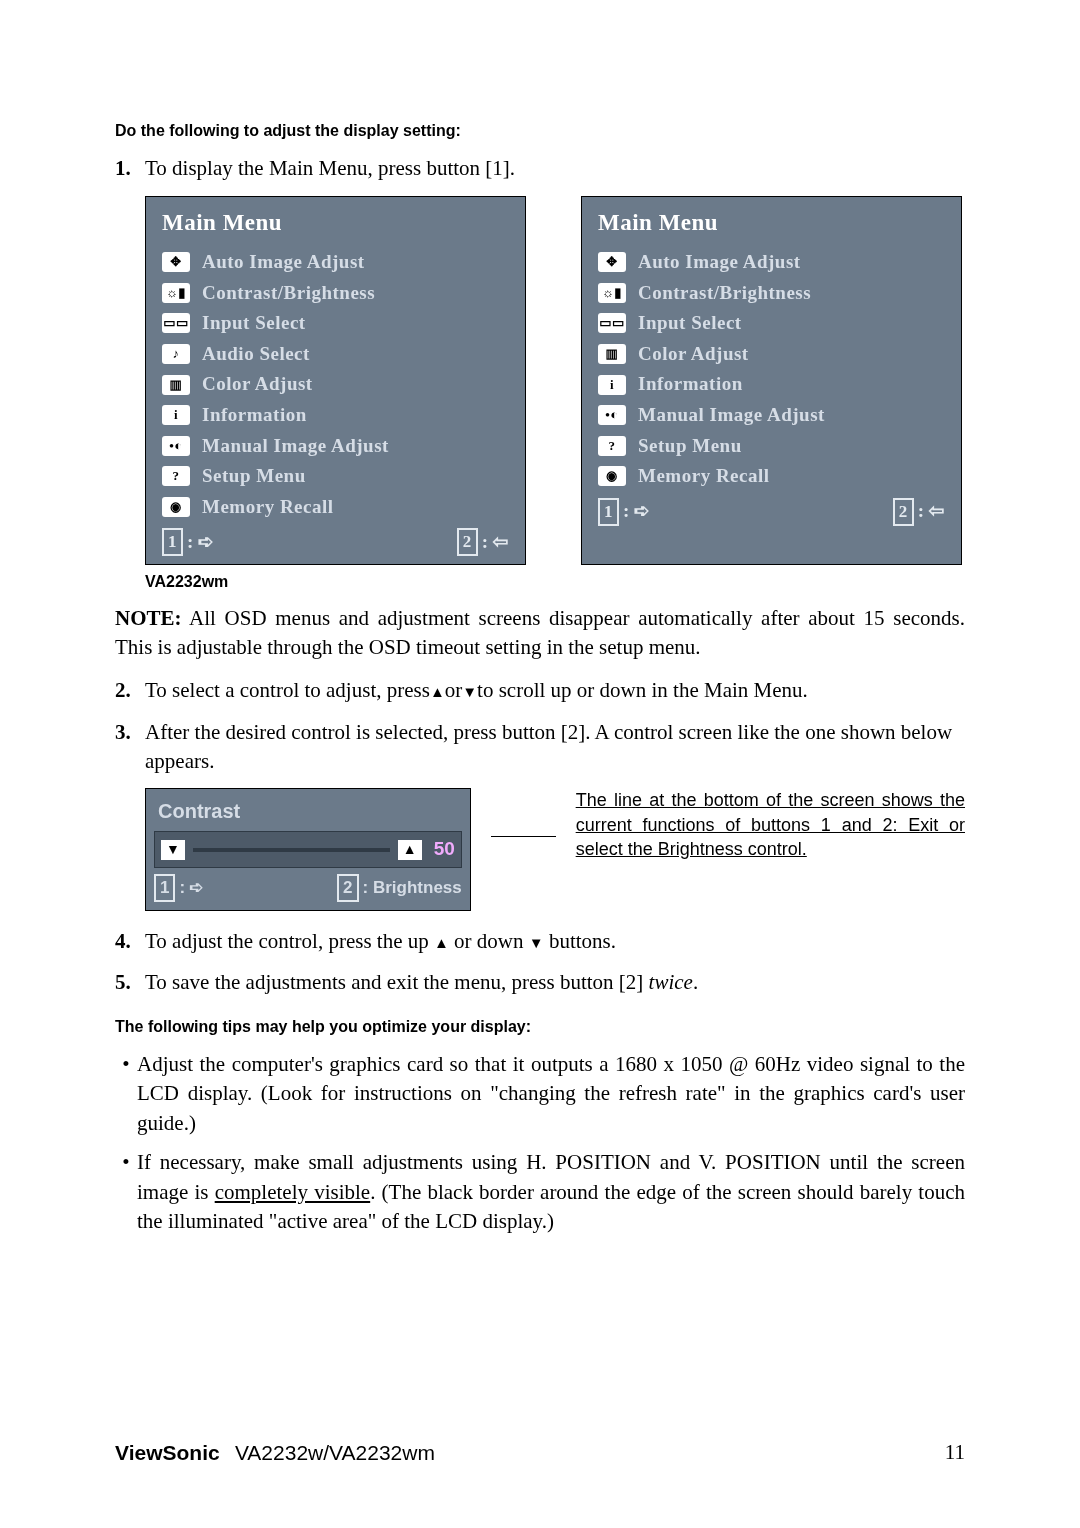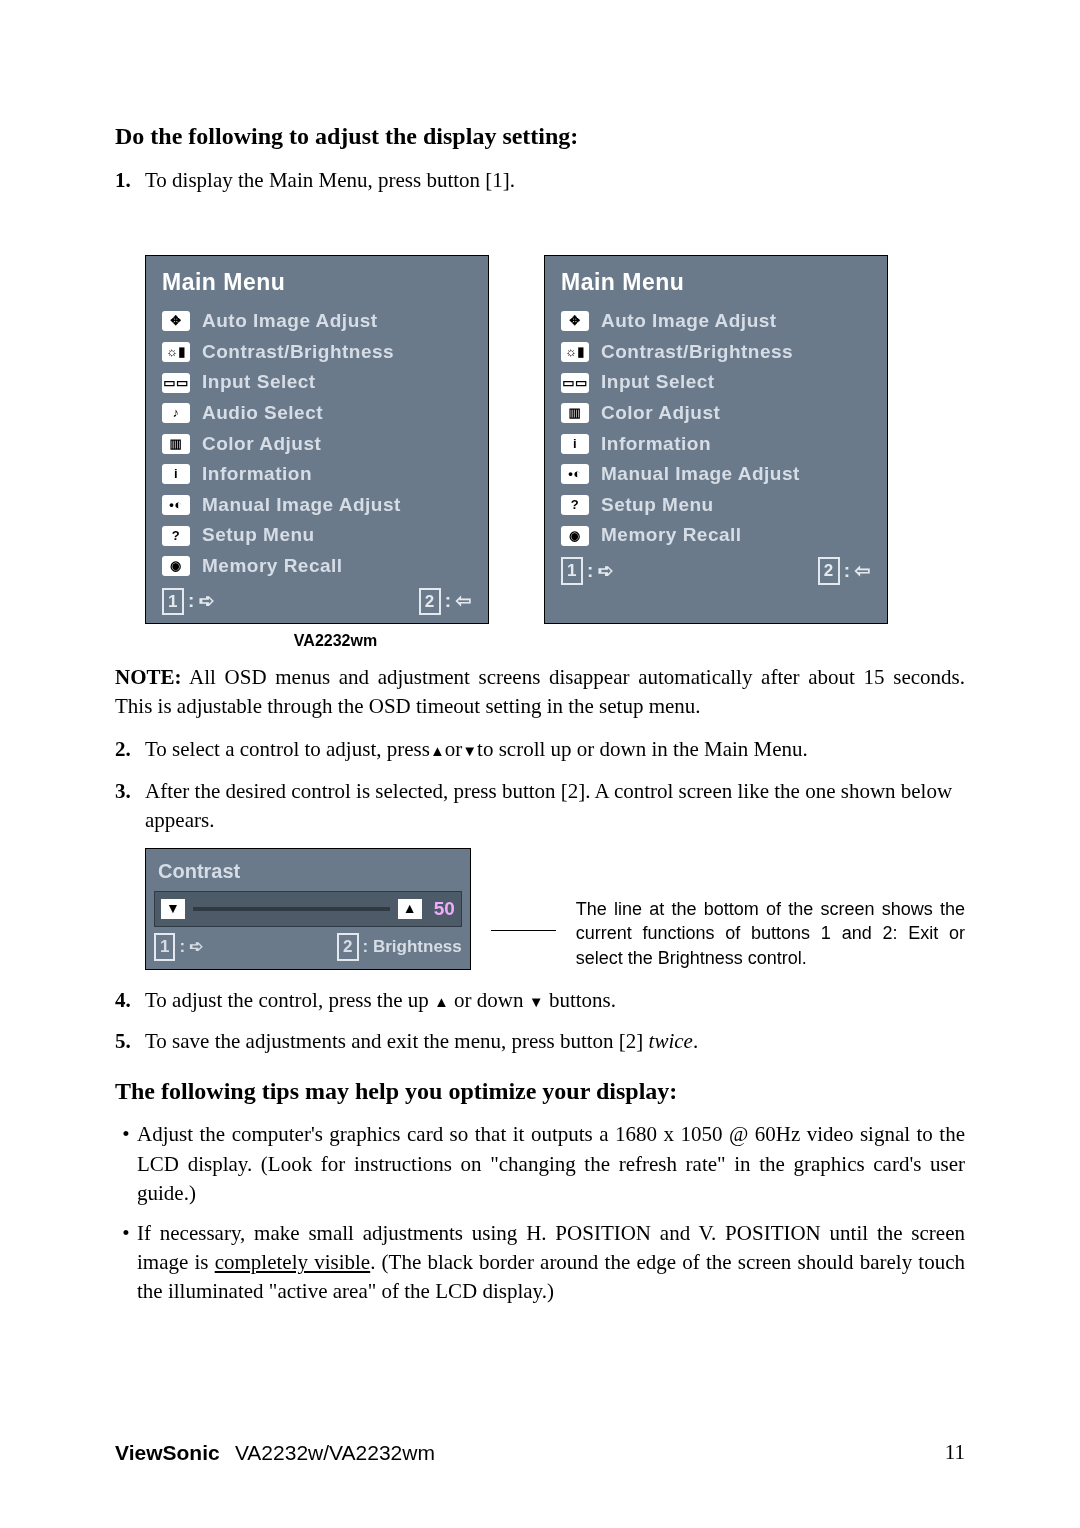--- a/index.html
+++ b/index.html
@@ -8,23 +8,23 @@
       width: 1080px;
       height: 1528px;
       background: #fff;
       color: #000;
       padding: 120px 115px 60px 115px;
       position: relative;
       font-size: 21px;
       line-height: 1.4;
     }
     .heading {
-      font-family: Liberation Serif, serif;
-      font-weight: bold;
-      font-size: 24px;
+      font-family: Liberation Sans, sans-serif;
+      font-weight: bold;
+      font-size: 16px;
       margin-bottom: 12px;
     }
     ol.numbered {
       list-style: none;
       counter-reset: item;
       padding-left: 0;
     }
     ol.numbered > li {
       display: flex;
       margin-bottom: 12px;
@@ -38,28 +38,27 @@
       flex: 1;
     }
     .menus-row {
       display: flex;
       gap: 55px;
       margin: 10px 0 6px 30px;
     }
     .osd {
       background: #6b7a8a;
       border: 1px solid #000;
-      width: 344px;
+      width: 381px;
       color: #fff;
-      font-family: Liberation Sans, sans-serif;
+      font-family: Liberation Serif, serif;
       font-weight: bold;
       font-size: 19px;
       padding: 6px 10px 6px 10px;
       letter-spacing: 0.5px;
-      margin-top: 48px;
     }
     .osd-title {
       font-size: 23px;
       padding: 4px 6px 8px 6px;
     }
     .osd-item {
       display: flex;
       align-items: center;
       gap: 12px;
       padding: 2px 6px;
@@ -99,30 +98,30 @@
     .model-labels {
       display: flex;
       margin-left: 30px;
       margin-bottom: 10px;
     }
     .model-label {
       font-family: Arial, Helvetica, sans-serif;
       font-weight: bold;
       font-size: 16px;
       width: 381px;
-      text-align: center;
+      text-align: left;
     }
     .model-labels .gap { width: 55px; }
     .note {
       margin-bottom: 14px;
       text-align: justify;
     }
     .contrast-row {
       display: flex;
-      align-items: flex-end;
+      align-items: flex-start;
       gap: 20px;
       margin: 10px 0 16px 30px;
     }
     .contrast-box {
       background: #6b7a8a;
       border: 1px solid #000;
       width: 350px;
       font-family: Arial, Helvetica, sans-serif;
       font-weight: bold;
       color: #d6dde6;
@@ -173,20 +172,21 @@
       border-top: 1px solid #000;
       border-right: none;
       margin-top: 48px;
     }
     .callout-text {
       font-family: Arial, Helvetica, sans-serif;
       font-size: 18px;
       width: 420px;
       text-align: justify;
       line-height: 1.35;
+      text-decoration: underline;
     }
     .tri-up::before { content: "▲"; font-size: 15px; }
     .tri-down::before { content: "▼"; font-size: 15px; }
     .italic { font-style: italic; }
     .tips-list {
       list-style: none;
       padding-left: 0;
     }
     .tips-list > li {
       display: flex;

